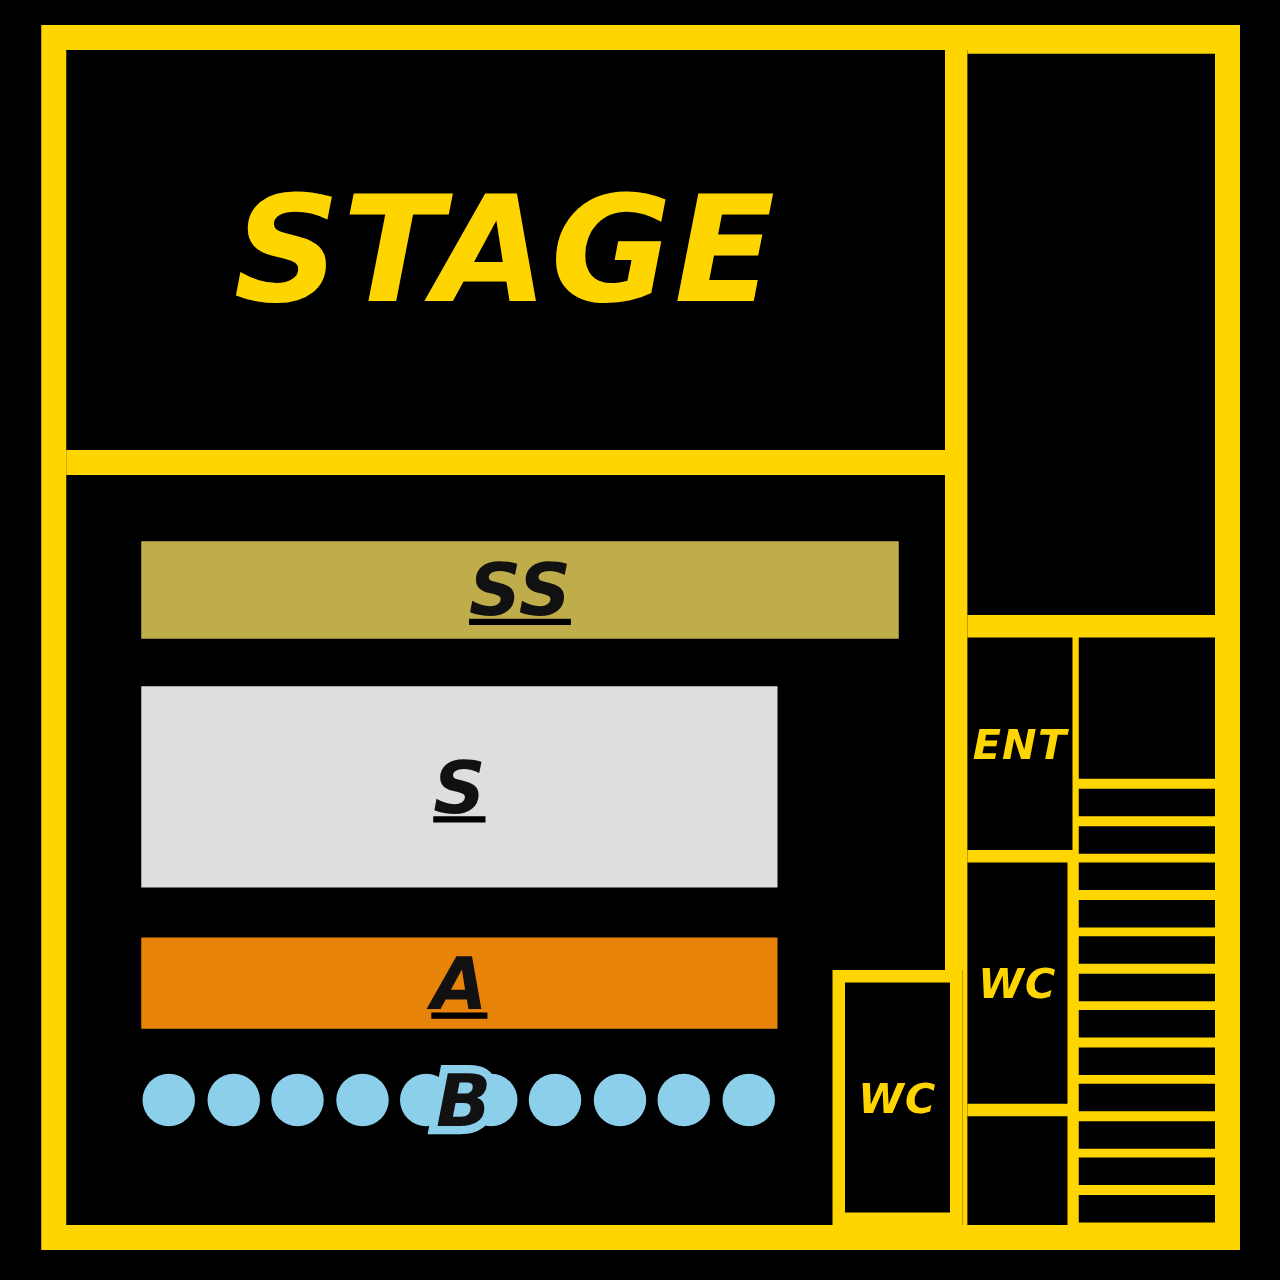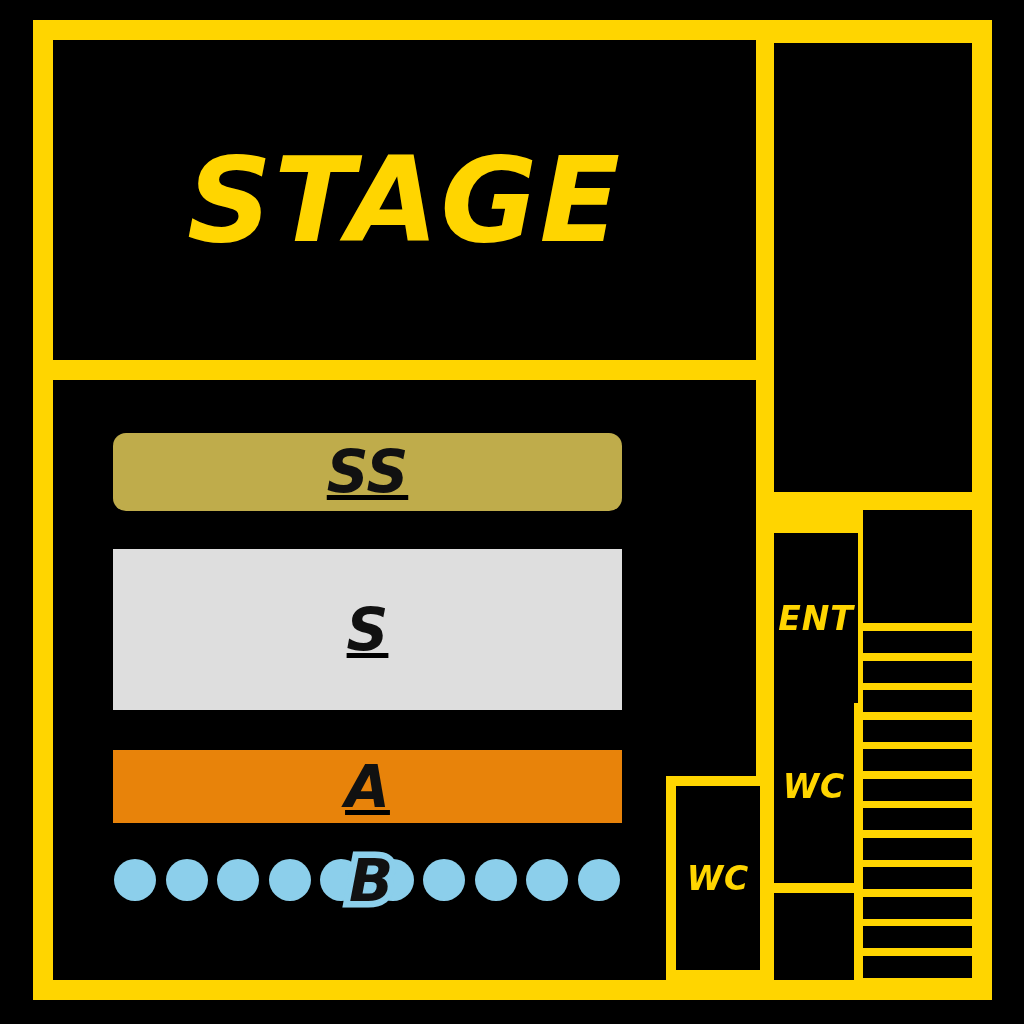--- a/index.html
+++ b/index.html
@@ -22,34 +22,34 @@
   .stage-area{left:53px;top:40px;width:703px;height:320px;}
   .stage-label{
     color:var(--wall,#FFD500);font-size:118px;font-weight:bold;font-style:italic;
     letter-spacing:2px;line-height:1;
   }
   .stage-band{left:53px;top:360px;width:703px;height:20px;}
   .divider{left:756px;top:40px;width:18px;height:940px;}
 
   .right-wing{left:774px;top:40px;width:198px;height:940px;}
   .lobby{left:0;top:3px;width:198px;height:449px;}
-  .ent-room{left:0;top:470px;width:84px;height:170px;margin-top:23px;}
+  .ent-room{left:0;top:470px;width:84px;height:170px;}
   .wc-right-room{left:0;top:650px;width:80px;height:193px;}
   .store-room{left:0;top:853px;width:80px;height:87px;}
   .stairs-landing{left:89px;top:470px;width:109px;height:113px;}
   .stairs-steps{left:89px;top:0;width:109px;height:940px;}
   .step{position:absolute;left:0;width:109px;height:22px;}
 
   .room-label{
     color:var(--wall,#FFD500);font-size:33px;font-weight:bold;font-style:italic;
     letter-spacing:1px;line-height:1;
   }
 
   .section{box-sizing:border-box;}
-  .section-ss{left:113px;top:433px;width:509px;height:78px;background:var(--ss,#BFAC4B);border-radius:13px;}
+  .section-ss{left:113px;top:433px;width:606px;height:78px;background:var(--ss,#BFAC4B);}
   .section-s{left:113px;top:549px;width:509px;height:161px;background:var(--s,#DEDEDE);}
   .section-a{left:113px;top:750px;width:509px;height:73px;background:var(--a,#E8830A);}
   .sec-label{
     color:var(--ink,#111);font-size:58px;font-weight:bold;font-style:italic;line-height:1;
   }
 
   .seat-row{left:114px;top:859px;width:507px;height:42px;}
   .seat{
     position:absolute;top:0;width:42px;height:42px;border-radius:50%;
     background:var(--seat,#8CCFEB);

